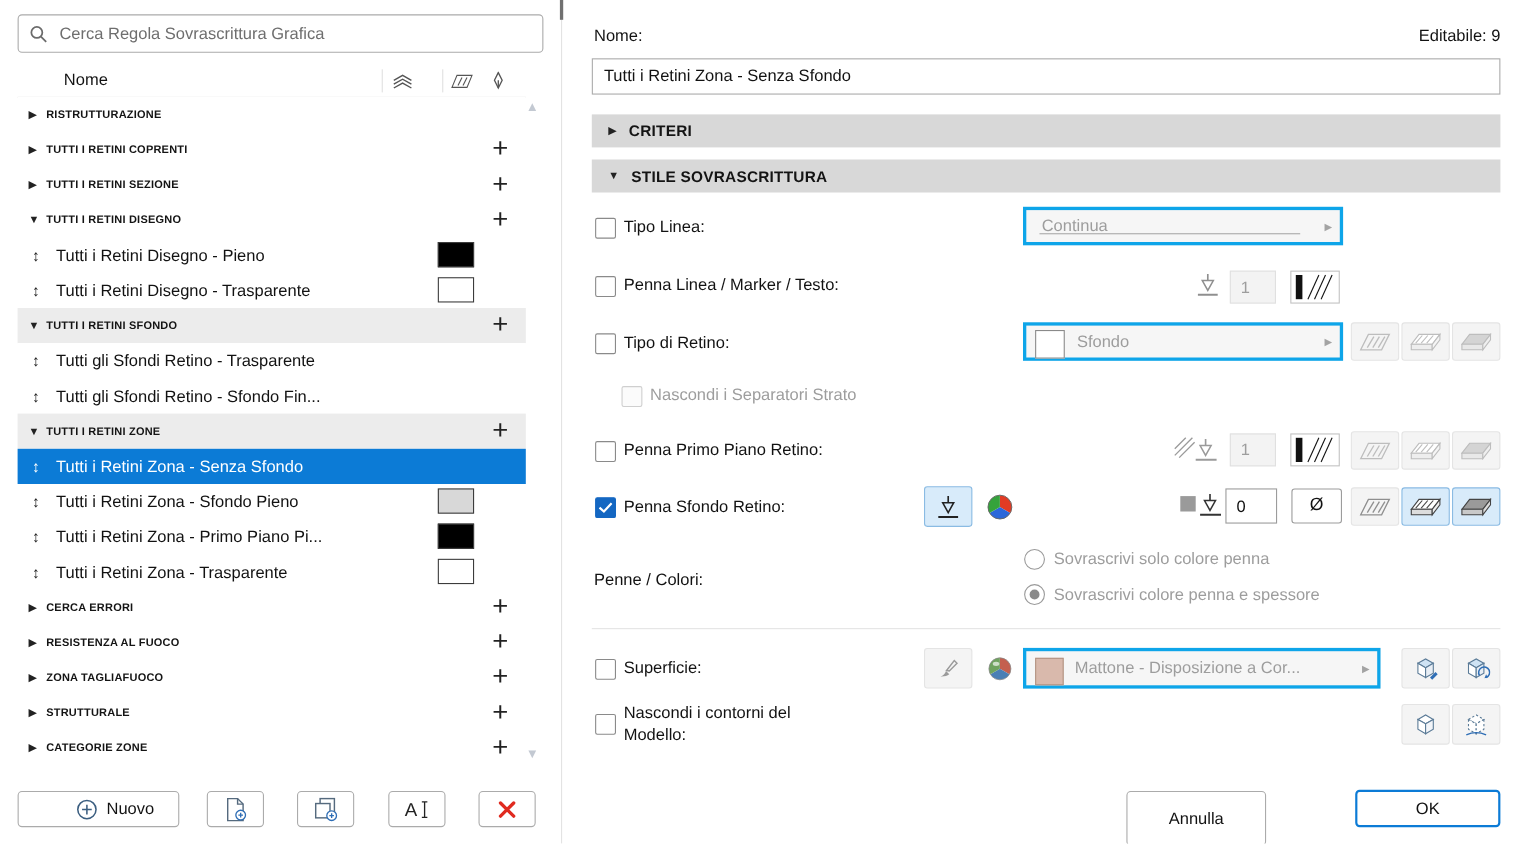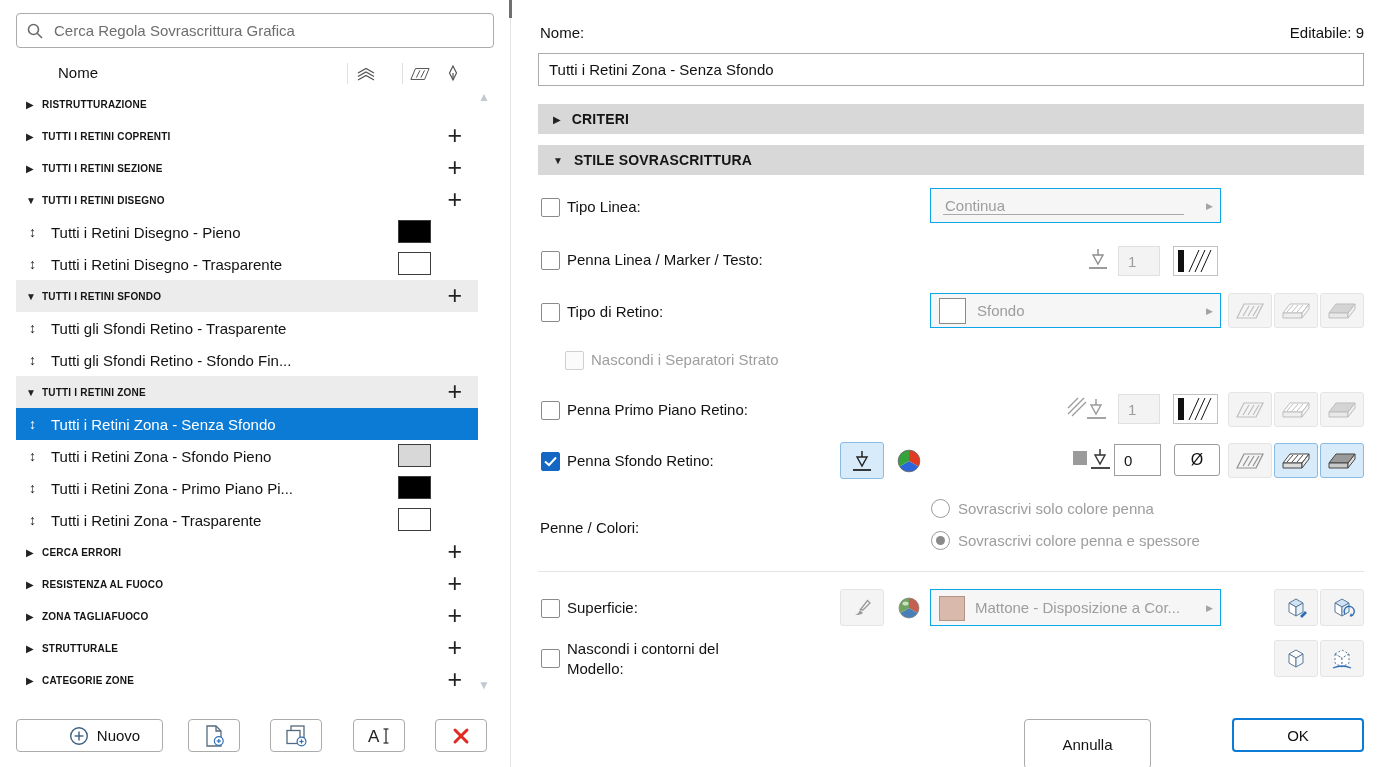--- a/index.html
+++ b/index.html
@@ -39,21 +39,21 @@
   
   .secbar{background:#d8d8d8;display:flex;align-items:center;}
   .secbar .sarrow{margin-left:15px;font-size:10px;color:#222;}
   .secbar .stext{margin-left:11px;font-weight:bold;font-size:14px;color:#141414;letter-spacing:.2px;}
   
   .cb{position:absolute;width:19px;height:19px;border:1px solid #8a8a8a;background:#fff;border-radius:2px;box-sizing:border-box;}
   .cb.checked{background:#1467c2;border-color:#1467c2;display:flex;align-items:center;justify-content:center;}
   .cb.disabled{border-color:#cfcfcf;background:#fbfbfb;}
   .radio{position:absolute;width:19px;height:19px;border:1px solid #9a9a9a;border-radius:50%;background:#fff;box-sizing:border-box;}
   .radio.checked::after{content:"";position:absolute;left:4px;top:4px;width:9px;height:9px;border-radius:50%;background:#8a8a8a;}
-  .drop{position:absolute;background:#f6f6f6;border:1px solid #0ea5e9;box-sizing:border-box;display:flex;align-items:center;}
+  .drop{position:absolute;background:#f6f6f6;border:3px solid #0ea5e9;box-sizing:border-box;display:flex;align-items:center;}
   .drop .dtext{font-size:15px;color:#9d9d9d;white-space:nowrap;overflow:hidden;}
   .drop .darrow{position:absolute;right:7px;top:50%;transform:translateY(-50%);color:#a3a3a3;font-size:9px;}
   .pfield{position:absolute;box-sizing:border-box;border:1px solid #e0e0e0;background:#f3f3f3;color:#9d9d9d;font-size:15px;display:flex;align-items:center;padding-left:9px;}
   .pfield.enabled{background:#fff;border-color:#9c9c9c;color:#121212;}
   .preview{position:absolute;box-sizing:border-box;border:1px solid #c2c2c2;background:#fff;display:flex;align-items:center;justify-content:center;}
   .ibtn{position:absolute;width:44px;box-sizing:border-box;background:#f4f4f4;border:1px solid #e4e4e4;border-radius:3px;display:flex;align-items:center;justify-content:center;}
   .ibtn.sel{background:#d8ebfa;border-color:#8abbe3;}
   .ibtn.white{background:#fff;border-color:#9c9c9c;}
 </style>
 </head>
@@ -474,21 +474,21 @@
   </div>
   <span class="abs" style="left:897px;top:596px;">
     <svg width="24" height="24" viewBox="0 0 24 24">
         <path d="M12 12 L12 2 A10 10 0 0 1 20.66 17 Z" fill="#c4604f"></path>
         <path d="M12 12 L20.66 17 A10 10 0 0 1 3.34 17 Z" fill="#4a7fb5"></path>
         <path d="M12 12 L3.34 17 A10 10 0 0 1 12 2 Z" fill="#6fa35e"></path>
         <circle cx="12" cy="12" r="10" fill="none" stroke="#888" stroke-width="0.7"></circle>
         <ellipse cx="8.5" cy="7.5" rx="3" ry="2" fill="#ffffff" opacity="0.65"></ellipse>
       </svg>
   </span>
-  <div class="drop" style="left:930px;top:589px;width:291px;height:37px;">
+  <div class="drop" style="left:930px;top:589px;width:325px;height:37px;">
     <span class="abs" style="left: 8px; top: 6px; width: 26px; height: 25px; border: 1px solid rgb(179, 148, 132); box-sizing: border-box; background: rgb(217, 185, 172);"></span>
     <span class="dtext" style="margin-left:44px;">Mattone - Disposizione a Cor...</span>
     <span class="darrow">▶</span>
   </div>
   <div class="ibtn" style="left:1274px;top:589px;height:37px;">
     <span style="display:flex;">
       <svg width="26" height="24" viewBox="0 0 26 24">
           <polygon points="6,7 13,3 20,7 13,11" fill="#cfe3f4" stroke="#5b7b97"></polygon>
           <polygon points="6,7 13,11 13,20 6,16" fill="#fff" stroke="#5b7b97"></polygon>
           <polygon points="20,7 13,11 13,20 20,16" fill="#e8eef5" stroke="#5b7b97"></polygon>

